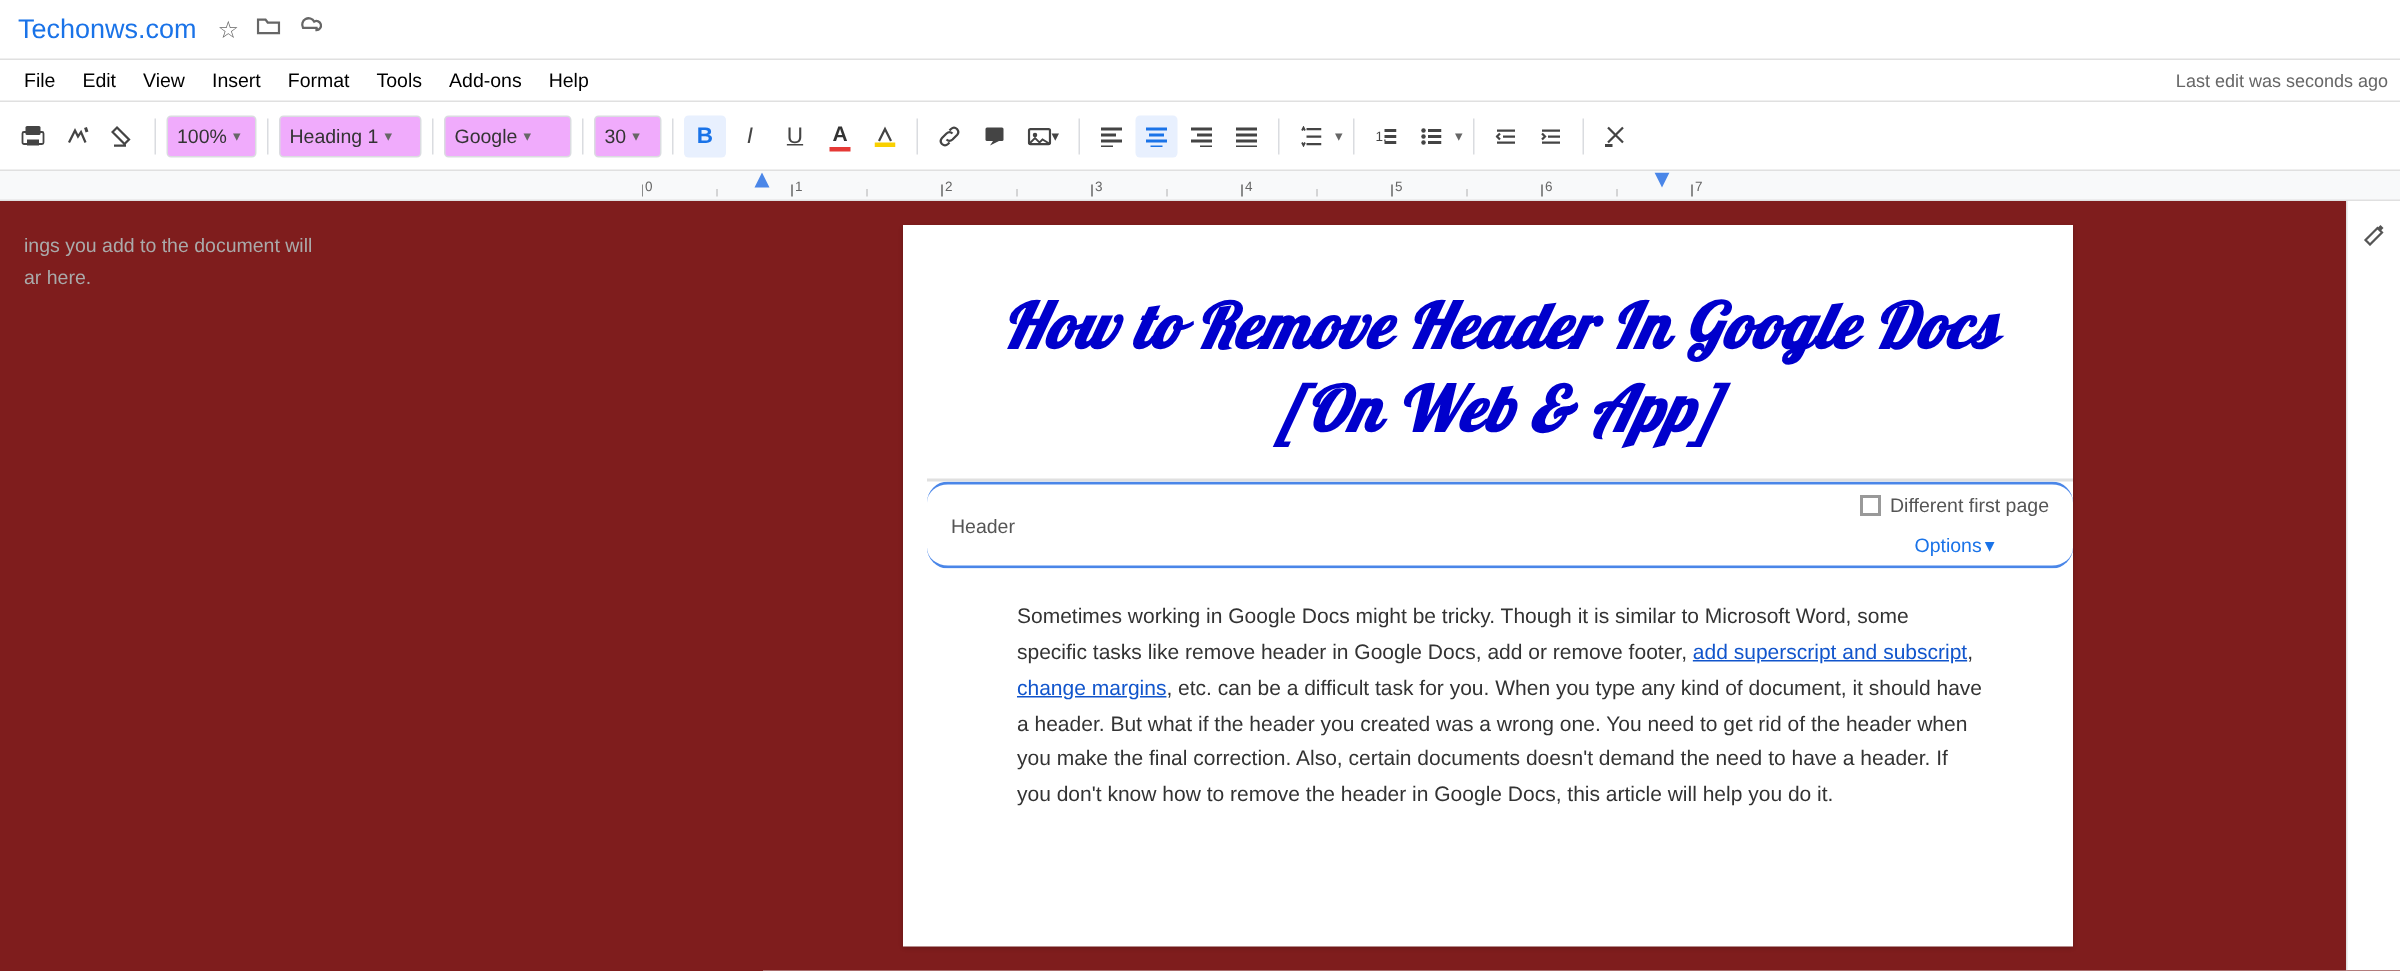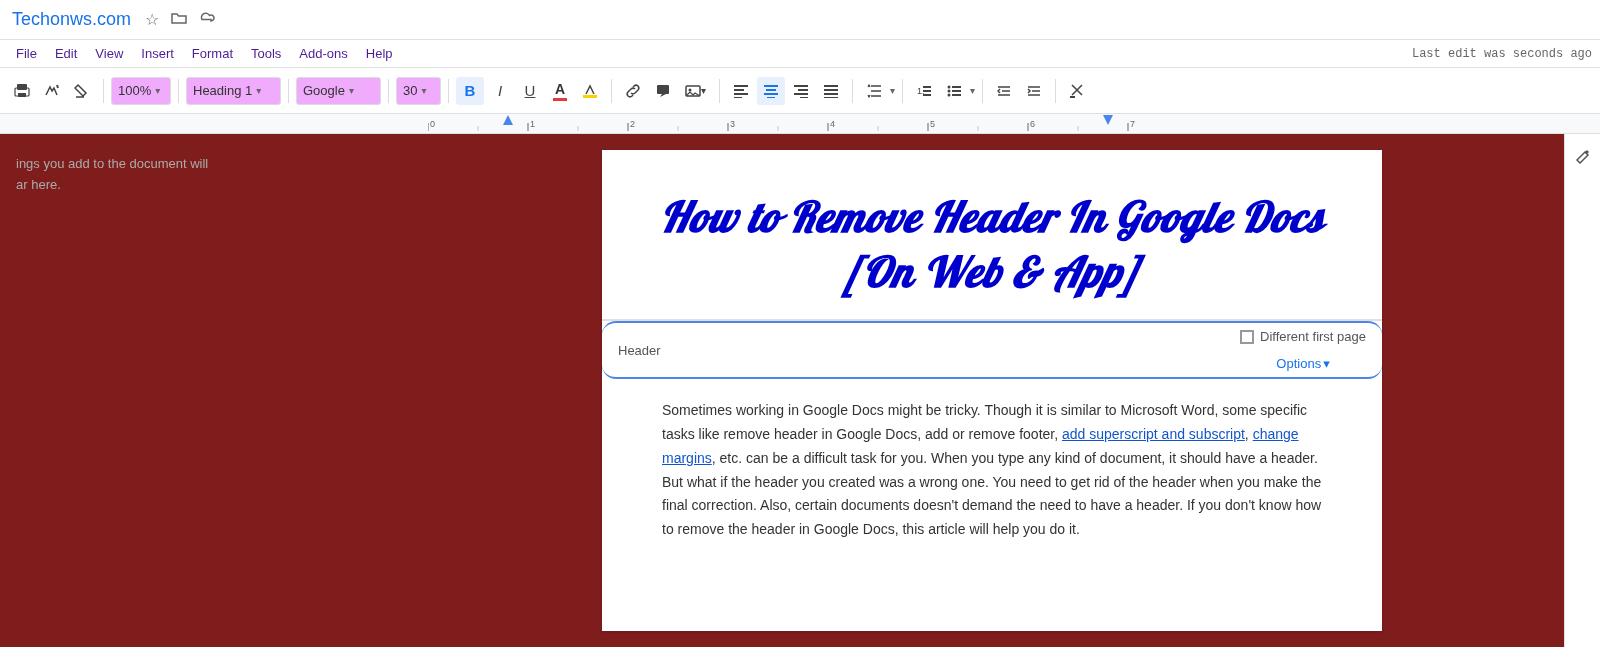--- a/index.html
+++ b/index.html
@@ -38,27 +38,26 @@
       padding: 2px 8px;
       height: 28px;
       gap: 2px;
       border-bottom: 1px solid #e0e0e0;
     }
     .menu-item {
       padding: 3px 8px;
       cursor: pointer;
       border-radius: 3px;
       font-size: 13px;
-      color: #4c1d95;
+      color: #000000;
     }
     .last-edit {
       margin-left: auto;
       color: #666;
       font-size: 12px;
-      font-family: Liberation Mono, monospace;
     }
 
     
     .toolbar {
       display: flex;
       align-items: center;
       background: #fff;
       padding: 4px 8px;
       height: 46px;
       gap: 3px;
@@ -167,20 +166,21 @@
       display: flex;
       justify-content: center;
       padding: 16px 0;
     }
     .doc-page {
       background: #fff;
       width: 780px;
       min-height: 480px;
       box-shadow: 0 1px 3px rgba(0,0,0,0.2);
       position: relative;
+      padding-left: 16px;
     }
 
     
     .doc-title-area {
       padding: 40px 20px 20px;
       text-align: center;
       border-bottom: 2px solid #e0e0e0;
     }
     .doc-title {
       font-family: 'Lobster', 'Georgia', cursive, serif;

